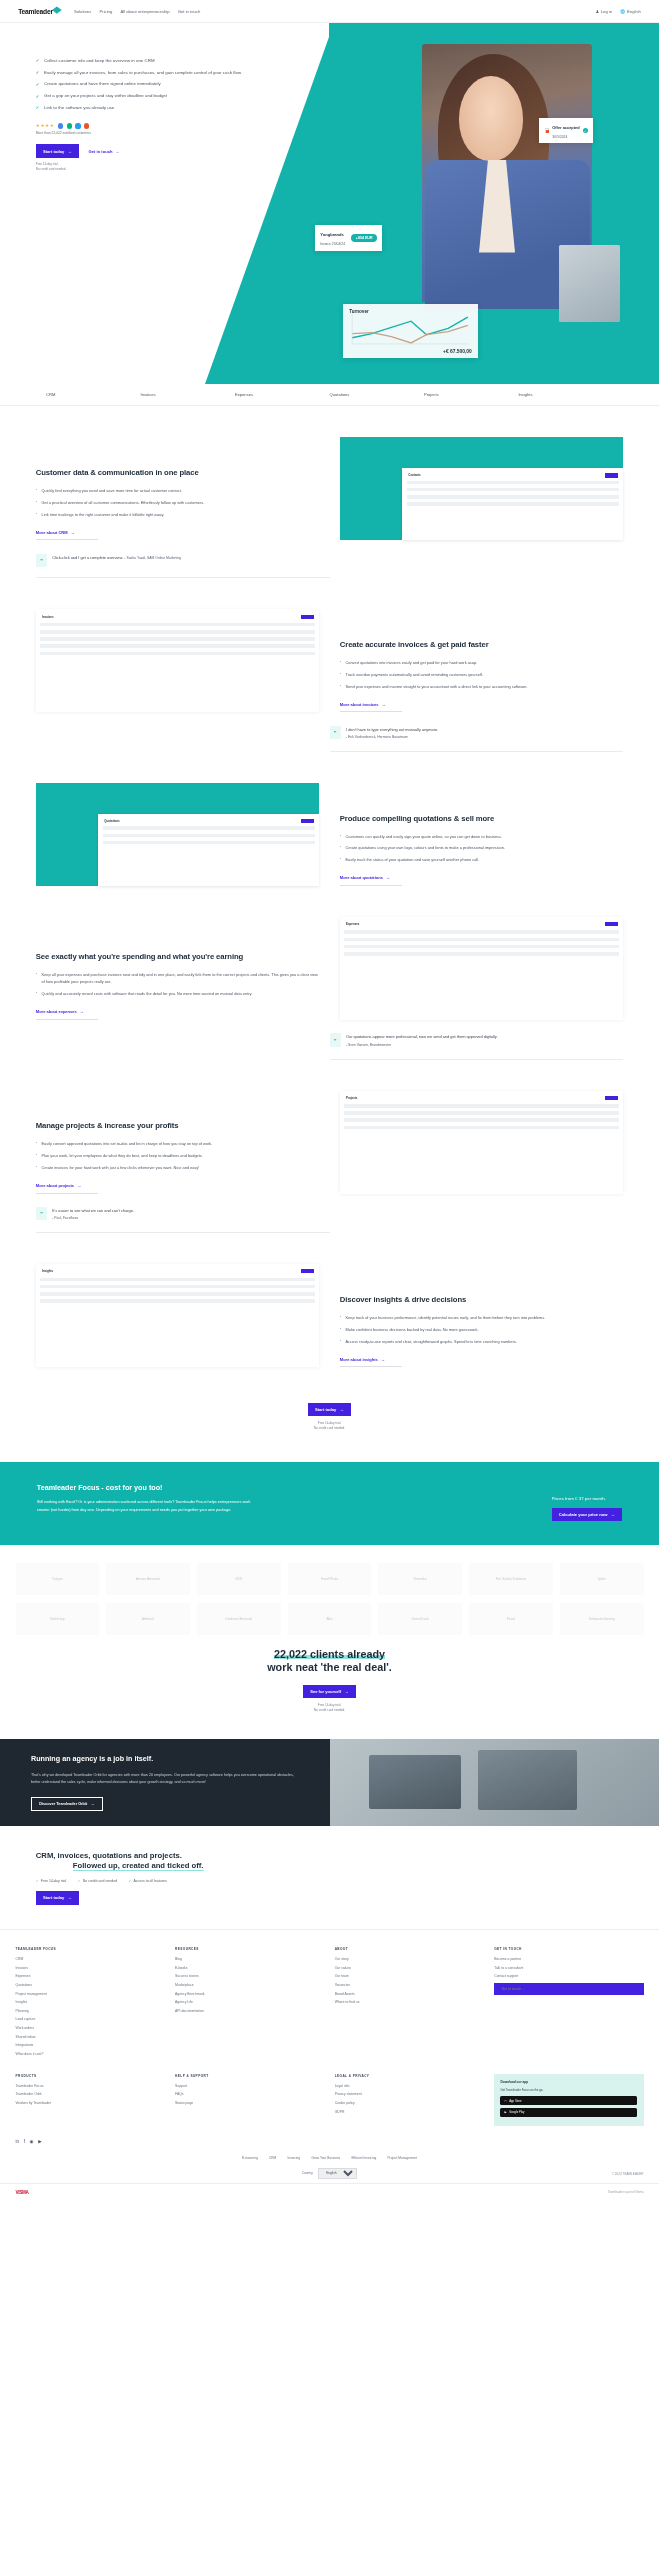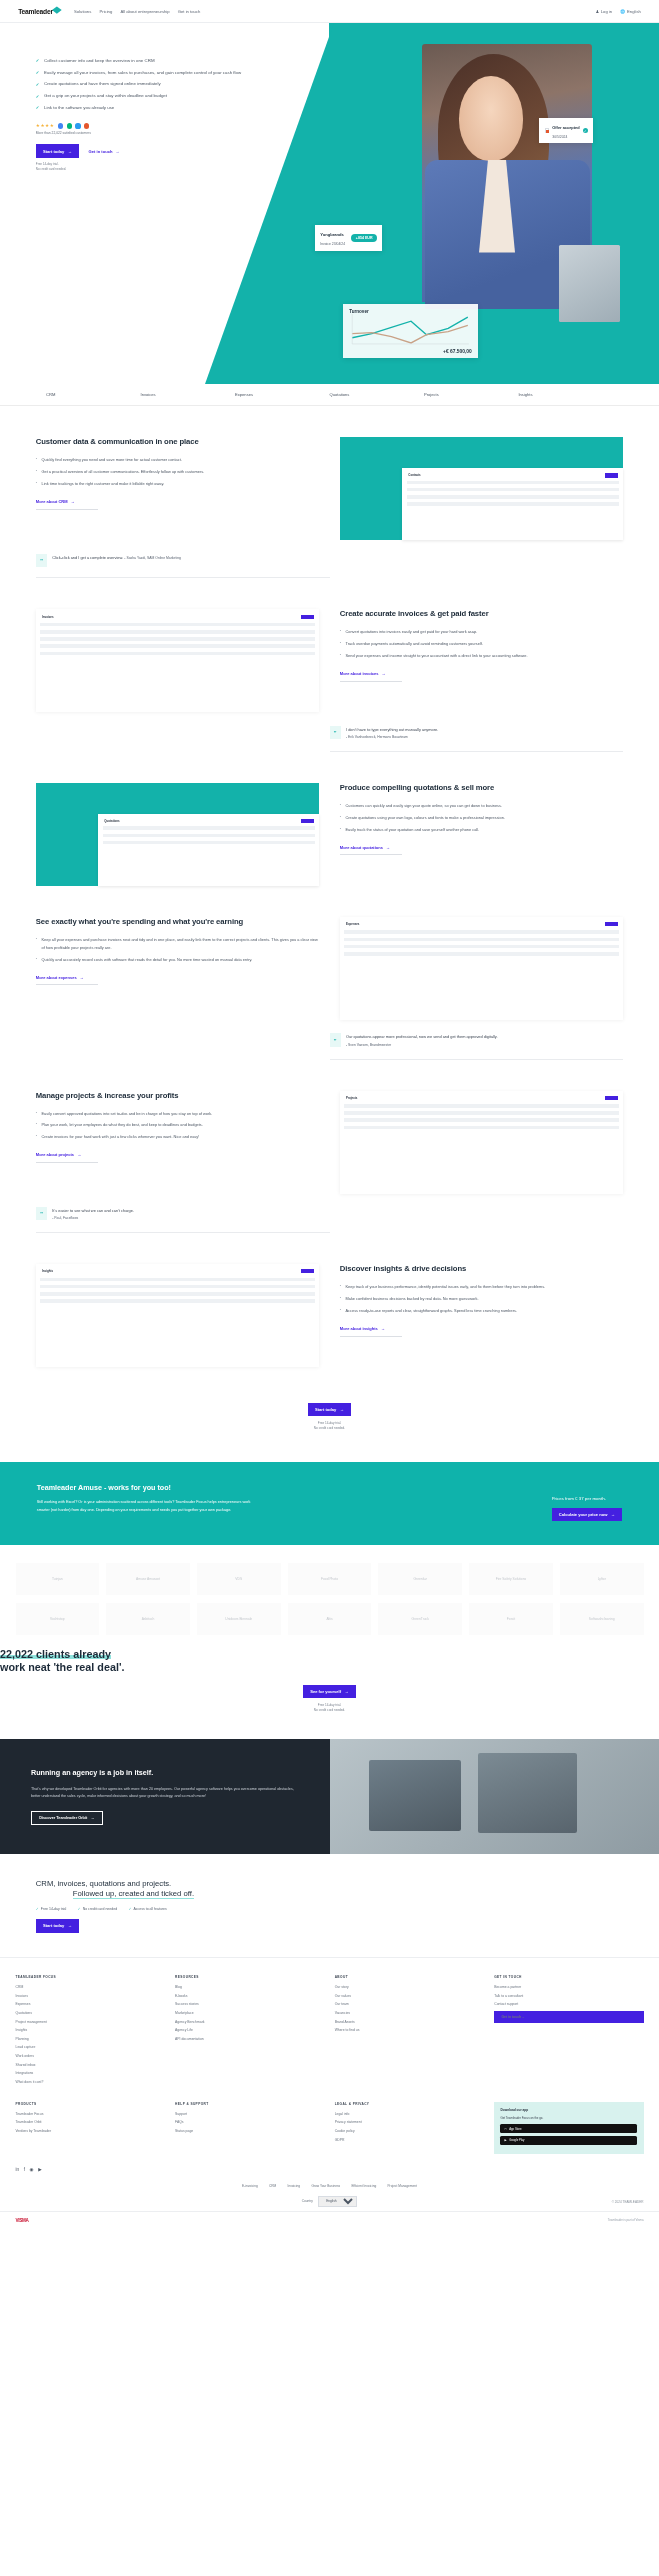--- a/index.html
+++ b/index.html
@@ -68,21 +68,21 @@
   .fc-chart .amt { font-size:4.9px; font-weight:bold; color:#1d2b39; text-align:right; margin-top:1px;}
   .laptop { position:absolute; right:39px; top:222px; width:61px; height:77px;
      background:linear-gradient(150deg,#c9d2d8,#9fadb6); border-radius:1.5px; z-index:4;}
 
   
   .tabstrip { border-bottom:0.5px solid #ececec; }
   .tabstrip-inner { width:608px; margin:0 auto; display:flex; padding:8.2px 20.6px; gap:0; }
   .tabstrip-inner a { flex:1; text-align:left; font-size:4.1px; color:#4c5663; }
 
   
-  .feat { display:flex; align-items:flex-start; gap:20.6px; padding:31px 0 0; }
+  .feat { display:flex; align-items:flex-end; gap:20.6px; padding:31px 0 0; }
   .feat.rev { flex-direction:row-reverse; }
   .feat .col { flex:1; }
   .feat h2 { font-size:7.7px; font-weight:900; line-height:1.25; color:#1d2b39; letter-spacing:-0.1px;}
   .feat ul { list-style:none; margin-top:9.3px; }
   .feat ul li { position:relative; padding-left:5.7px; font-size:3.9px; line-height:2.0; color:#4c5663; margin-bottom:4.1px;}
   .feat ul li:before { content:"\2022"; position:absolute; left:0; top:0; color:#9aa2ad; font-size:3.6px;}
   .feat .more { display:inline-flex; gap:3.1px; align-items:center; color:#4420e0; font-size:4px;
      font-weight:bold; margin-top:7.2px; padding-bottom:4.6px; border-bottom:0.5px solid #dcdfe4; min-width:62px;}
   .quote { display:flex; gap:5.2px; margin-top:13.4px; padding-bottom:10.3px; border-bottom:0.5px solid #e9ebee;}
   .qmark { width:11.3px; height:13.4px; background:#e7f8f6; color:#19b3ad; font-size:6.2px; font-weight:bold;
@@ -108,39 +108,39 @@
   .focusban p { font-size:3.8px; line-height:2.0; max-width:216px;}
   .focusban .right { margin-left:auto; padding-top:13.4px; }
   .focusban .price { font-size:4.4px; margin-bottom:6.2px; }
   .focusban .btn-primary { background:#4420e0; }
 
   
   .clients { padding:18.5px 0 26px; position:relative; }
   .cl-grid { display:grid; grid-template-columns:repeat(7,1fr); gap:7.2px; padding:0 15.5px; }
   .cl-cell { height:32px; background:#fbfbfb; display:flex; align-items:center; justify-content:center;
      font-size:3.3px; color:#c4c8cd; text-align:center; }
-  .clients h2 { text-align:left; font-size:10.8px; font-weight:900; line-height:1.25; color:#1d2b39; margin:13.4px 0 10.3px; }
+  .clients h2 { text-align:center; font-size:10.8px; font-weight:900; line-height:1.25; color:#1d2b39; margin:13.4px 0 10.3px; }
   .clients h2 .hl { background:linear-gradient(transparent 62%, #8fe3dd 62%, #8fe3dd 94%, transparent 94%); }
   .clients .ctr { text-align:center; }
   .clients .note { font-size:3.1px; color:#7b838e; margin-top:4.6px; line-height:1.7;}
 
   
   .agency { display:flex; }
-  .agency .left { width:50%; background:#1f2730; color:#fff; padding:29px 31px; }
+  .agency .left { width:50%; background:#1f2730; color:#fff; padding:15px 31px; }
   .agency h2 { font-size:7.2px; font-weight:900; margin-bottom:8.2px;}
   .agency p { font-size:3.7px; line-height:2.0; color:#cdd3da; }
   .agency .btn-outline { display:inline-flex; gap:3.6px; align-items:center; border:0.5px solid #fff; color:#fff;
      font-size:3.8px; font-weight:bold; padding:4.1px 7.2px; margin-top:10.3px;}
   .agency .right { width:50%; background:linear-gradient(140deg,#b9c4c9,#8e9ba2); position:relative;}
   .agency .right .p1{position:absolute;left:12%;top:18%;width:28%;height:62%;background:linear-gradient(160deg,#6f7f8a,#4e5a63);border-radius:2.1px;}
   .agency .right .p2{position:absolute;left:45%;top:12%;width:30%;height:70%;background:linear-gradient(160deg,#7c8b94,#58646d);border-radius:2.1px;}
 
   
   .botcta { padding:25px 0 24px; }
-  .botcta h2 { font-size:7.7px; font-weight:400; color:#1d2b39; line-height:1.3; }
+  .botcta h2 { font-size:7.7px; font-weight:700; color:#1d2b39; line-height:1.3; }
   .botcta h2 .u { border-bottom:1.5px solid #8fe3dd;margin-left:37px; }
   .botcta .feats { display:flex; gap:11.3px; font-size:3.5px; color:#5b6472; margin-top:8.2px;}
   .botcta .feats span:before{ content:"\2713"; color:#19b3ad; margin-right:2.1px;}
   .botcta .btn-primary { margin-top:8.2px; }
 
   
   footer { background:#fff; border-top:0.5px solid #eceef1; padding:17.5px 0 0; }
   .fcols { display:grid; grid-template-columns:repeat(4,1fr); gap:10.3px; padding:0 15.5px; }
   .fcol h4 { font-size:3.2px; letter-spacing:0.4px; font-weight:bold; color:#3c4552; margin-bottom:6.2px; text-transform:uppercase;}
   .fcol a { display:block; font-size:3.4px; color:#6a737f; margin-bottom:4.6px; }
@@ -445,21 +445,21 @@
         <span>→</span>
       </a>
   <div class="note" style="white-space:pre-line">Free 14-day trial.
 No credit card needed.</div>
 </div>
 </div>
 
 <section class="focusban">
   <div class="focusban-inner">
     <div>
-      <h2>Teamleader Amuse - works for you too!</h2>
+      <h2>Teamleader Focus - cost for you too!</h2>
       <p>Still working with Excel? Or is your administration scattered across different tools? Teamleader Focus helps entrepreneurs work smarter (not harder) from day one. Depending on your requirements and needs you put together your own package.</p>
     </div>
     <div class="right">
       <div class="price">Prices from € 37 per month.</div>
       <a class="btn-primary">
           <span>Calculate your price now</span>
           <span>→</span>
         </a>
     </div>
   </div>

